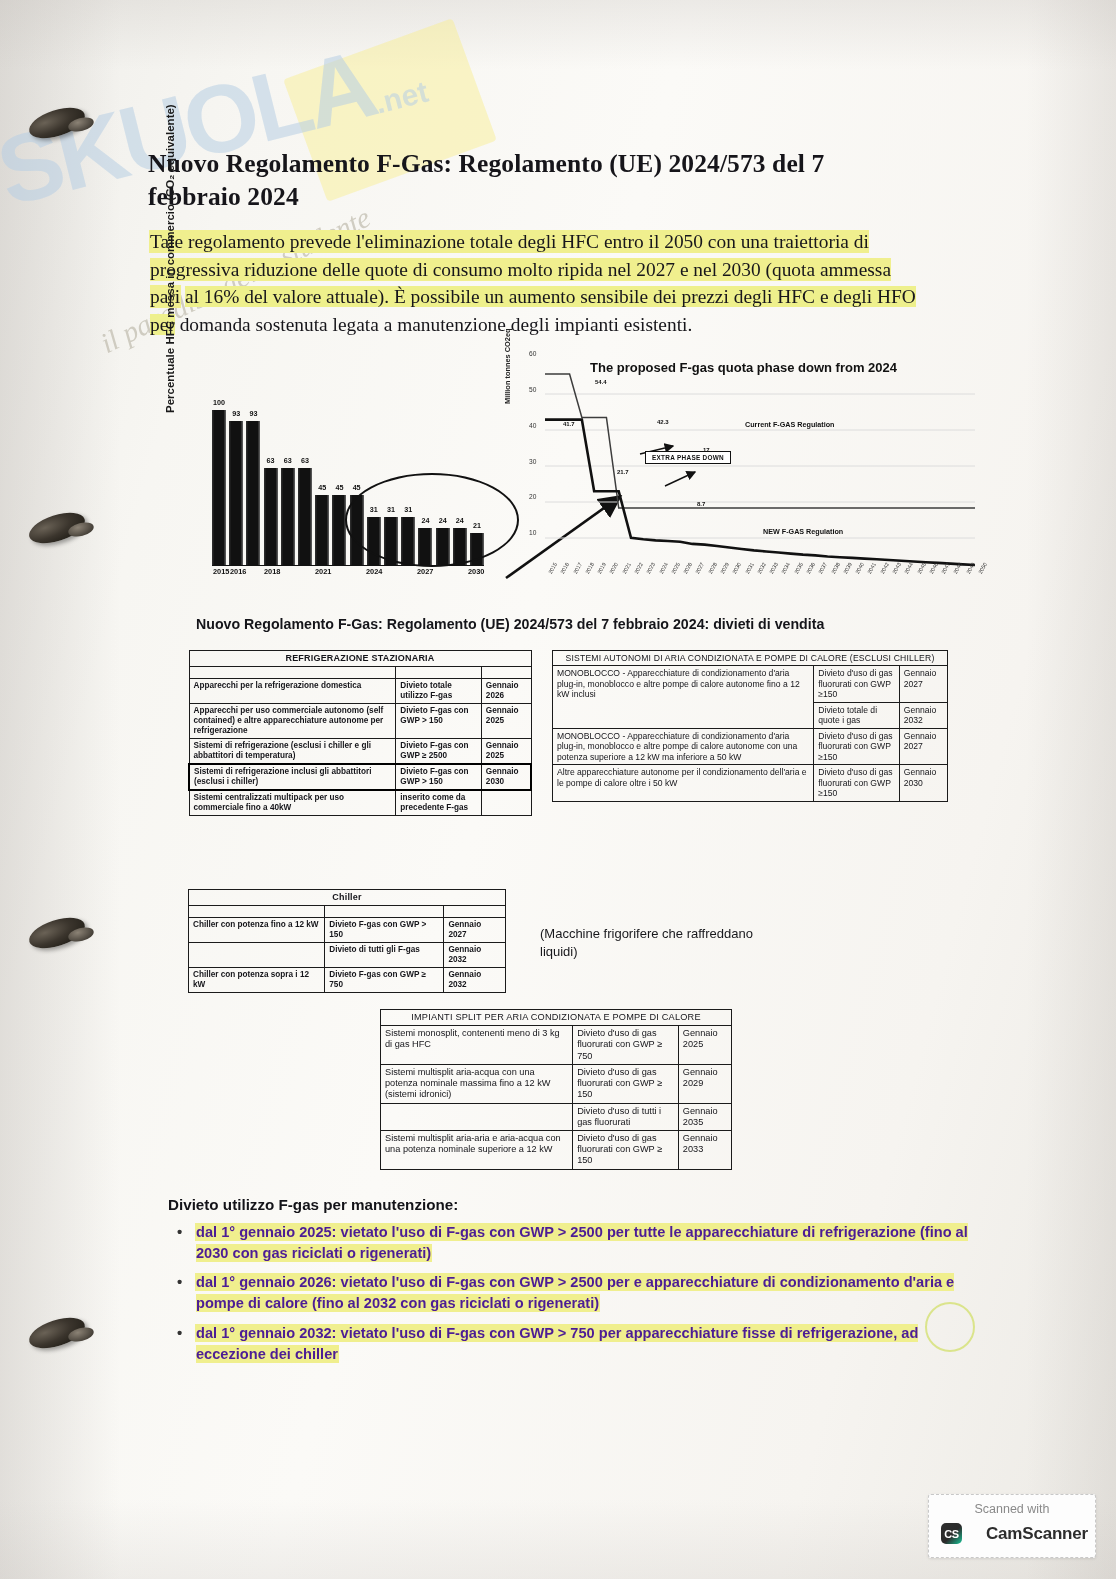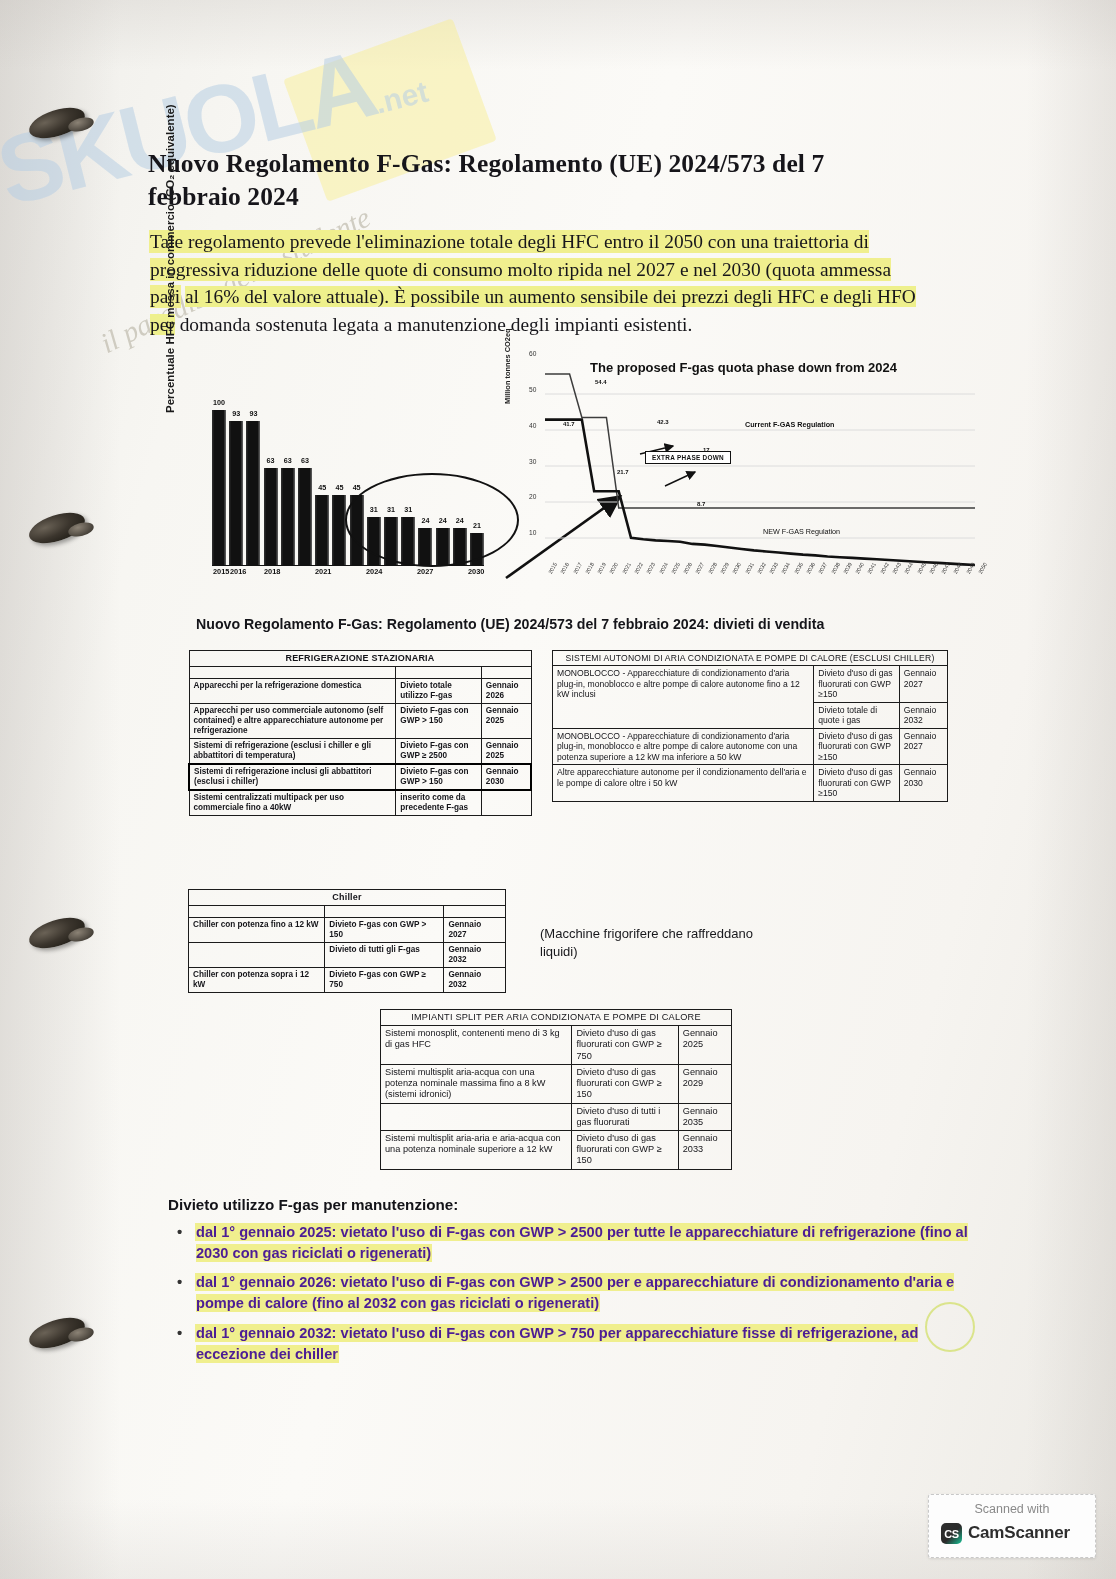--- a/index.html
+++ b/index.html
@@ -82,21 +82,21 @@
      border:2.1px solid #111;border-radius:50%;}
   .arrow-svg{position:absolute;left:330px;top:95px;}
 
   .linechart{position:absolute;left:355px;top:4px;width:475px;height:250px;}
   .lc-title{position:absolute;left:85px;top:16px;font-size:13px;font-weight:bold;color:#111;}
   .lc-ylab{position:absolute;left:-2px;top:60px;width:120px;transform:rotate(-90deg);
      transform-origin:left top;font-size:7.4px;font-weight:bold;color:#222;white-space:nowrap;}
   .lc-box{position:absolute;left:140px;top:107px;border:1.8px solid #111;background:#fff;
      padding:2px 6px;font-size:6.4px;font-weight:bold;color:#111;letter-spacing:.3px;}
   .lc-cur{position:absolute;left:240px;top:76px;font-size:7.2px;font-weight:bold;color:#111;}
-  .lc-new{position:absolute;left:258px;top:183px;font-size:7.2px;font-weight:normal;color:#111;}
+  .lc-new{position:absolute;left:258px;top:183px;font-size:7.2px;font-weight:bold;color:#111;}
   .lc-yticks i{position:absolute;font-size:6.6px;color:#333;font-style:normal;}
   .lc-xticks i{position:absolute;font-size:5.4px;color:#333;font-style:normal;
      transform:rotate(-62deg);transform-origin:left top;white-space:nowrap;}
 
   
   .subtitle{position:absolute;left:196px;top:616px;font-size:14.2px;font-weight:bold;color:#15151a;}
 
   
   table.tbl{border-collapse:collapse;position:absolute;background:transparent;}
   table.tbl td,table.tbl th{
@@ -127,21 +127,21 @@
   ul.rules li{position:relative;padding-left:28px;margin-bottom:9px;
     font-size:14.6px;line-height:1.42;font-weight:bold;color:#4c1d95;}
   ul.rules li:before{content:"•";position:absolute;left:9px;top:-1px;font-size:15px;color:#333;}
 
   
   .cam{position:absolute;left:928px;top:1494px;width:166px;height:62px;
     background:#fdfdfd;border:1px dashed #c8c8c8;border-radius:3px;
     box-shadow:0 1px 3px rgba(0,0,0,.10);}
   .cam .s1{position:absolute;left:0;right:0;top:7px;text-align:center;
     font-size:12.5px;color:#8a8a8a;}
-  .cam .row{position:absolute;left:12px;top:28px;display:flex;align-items:flex-start;gap:6px;}
+  .cam .row{position:absolute;left:12px;top:28px;display:flex;align-items:flex-end;gap:24px;}
   .cam .cs{width:21px;height:21px;border-radius:5px;
     background:linear-gradient(135deg,#2f2f2f 0%,#2b2b2b 55%,#19c79a 100%);
     color:#fff;font-size:11px;font-weight:bold;display:flex;align-items:center;
     justify-content:center;letter-spacing:-.5px;}
   .cam .nm{font-size:17px;color:#2d2d2d;font-weight:bold;letter-spacing:-.2px;}
 
   .circ-stamp{position:absolute;left:925px;top:1302px;width:46px;height:46px;
     border:2px solid #d6e27a;border-radius:50%;opacity:.85;}
 </style>
 </head>
@@ -449,21 +449,21 @@
           <th class="cap" colspan="3">IMPIANTI SPLIT PER ARIA CONDIZIONATA E POMPE DI CALORE</th>
         </tr>
     </thead>
     <tbody id="tb-split">
         <tr>
           <td>Sistemi monosplit, contenenti meno di 3 kg di gas HFC</td>
           <td>Divieto d'uso di gas fluorurati con GWP ≥ 750</td>
           <td>Gennaio 2025</td>
         </tr>
         <tr>
-          <td>Sistemi multisplit aria-acqua con una potenza nominale massima fino a 8 kW (sistemi idronici)</td>
+          <td>Sistemi multisplit aria-acqua con una potenza nominale massima fino a 12 kW (sistemi idronici)</td>
           <td>Divieto d'uso di gas fluorurati con GWP ≥ 150</td>
           <td>Gennaio 2029</td>
         </tr>
         <tr>
           <td></td>
           <td>Divieto d'uso di tutti i gas fluorurati</td>
           <td>Gennaio 2035</td>
         </tr>
         <tr>
           <td>Sistemi multisplit aria-aria e aria-acqua con una potenza nominale superiore a 12 kW</td>

